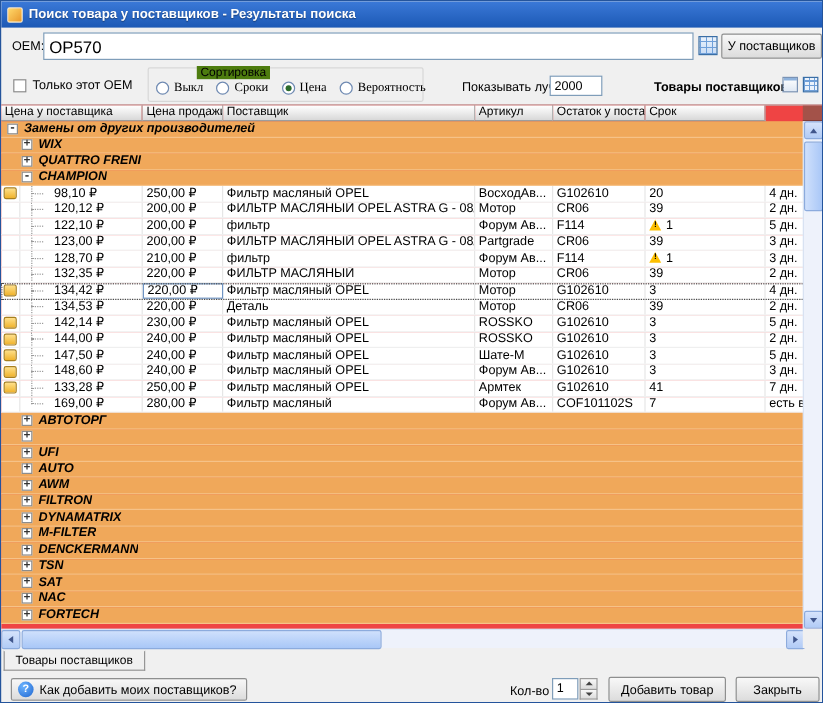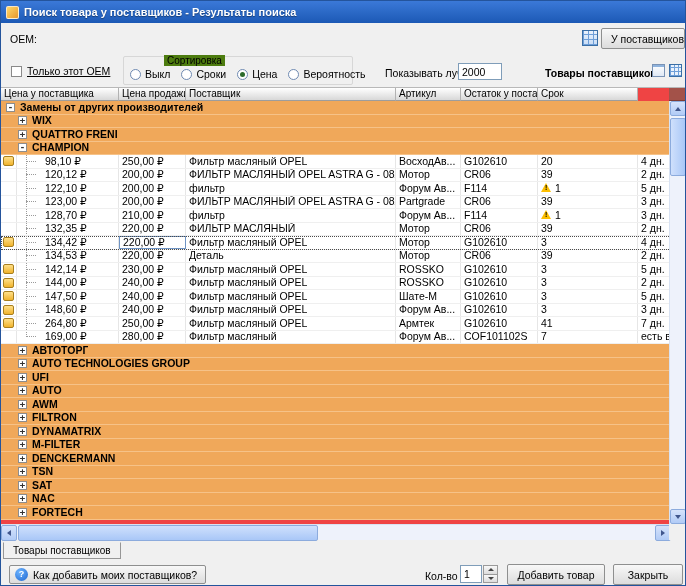--- a/index.html
+++ b/index.html
@@ -15,30 +15,30 @@
 
   
   .oem-row { position:relative; height:32px; }
   .oem-label { position:absolute; left:9px; top:10px; font-size:10.5px; color:#000; }
   .oem-input { position:absolute; left:35px; top:4px; width:542px; height:23px; border:1px solid #7f9db9; background:#fff; font-family:inherit; font-size:14px; padding:0 4px; }
   .suppliers-db-icon { position:absolute; left:581px; top:7px; width:16px; height:16px; border:1px solid #3a6ea5; background:
       repeating-linear-gradient(0deg,#6f9fd8 0 1px,transparent 1px 5px),
       repeating-linear-gradient(90deg,#6f9fd8 0 1px,transparent 1px 5px),
       linear-gradient(#eaf2fc,#c8dcf5); cursor:pointer; }
   .btn { border:1px solid #8e8f8f; border-radius:2px; background:linear-gradient(#f8f8f8,#dcdcdc); font-family:inherit; font-size:10.5px; color:#000; cursor:pointer; }
-  .suppliers-btn { position:absolute; left:600px; top:5px; width:84px; height:21px;text-align:right; }
+  .suppliers-btn { position:absolute; left:600px; top:5px; width:84px; height:21px; }
 
   
   .options-row { position:relative; height:32px; font-size:10.5px; }
-  .chk { position:absolute; left:10px; top:10px; display:flex; align-items:center; gap:5px; cursor:pointer;text-decoration:underline; }
+  .chk { position:absolute; left:10px; top:10px; display:flex; align-items:center; gap:5px; cursor:pointer; }
   .chk .box { width:11px; height:11px; border:1px solid #8a8a8a; background:#fff; flex:none; }
   .sort-group { position:absolute; left:122px; top:1px; width:230px; height:29px; border:1px solid #d7d7d7; border-radius:2px; }
   .sort-legend { position:absolute; left:8px; top:-2px; background:#4d7c0f; padding:0 3px; font-size:10px; color:#000;margin-left:32px; }
   .radios { position:absolute; left:6px; top:11px; display:flex; gap:11px; }
-  .radio { display:flex; align-items:center; gap:4px; cursor:pointer; }
+  .radio { display:flex; align-items:center; gap:4px; cursor:pointer;font-family:Liberation Serif, serif; }
   .rbtn { width:11px; height:11px; border:1px solid #6f8ab2; border-radius:50%; background:#fff; position:relative; flex:none; }
   .rbtn.ron::after { content:''; position:absolute; left:2px; top:2px; width:5px; height:5px; border-radius:50%; background:#2c6b2c; }
   .show-best-label { position:absolute; left:384px; top:12px; }
   .show-best-input { position:absolute; left:457px; top:8px; width:44px; height:17px; border:1px solid #7f9db9; background:#fff; font-family:inherit; font-size:10.5px; padding:0 3px; }
   .sup-goods { position:absolute; left:544px; top:12px; font-weight:bold; }
   .icon-export { position:absolute; left:651px; top:9px; width:13px; height:13px; background:linear-gradient(#fff,#dfe8f4); border:1px solid #7a93b5; box-shadow:inset 0 2px 0 #8fb3dd; cursor:pointer; }
   .icon-grid { position:absolute; left:668px; top:9px; width:13px; height:13px; border:1px solid #3a6ea5; background:
       repeating-linear-gradient(0deg,#6f9fd8 0 1px,transparent 1px 4px),
       repeating-linear-gradient(90deg,#6f9fd8 0 1px,transparent 1px 4px), #eaf2fc; cursor:pointer; }
 
@@ -47,21 +47,21 @@
   .grid-header { display:grid; grid-template-columns:118px 67px 210px 65px 77px 100px 1fr; width:670px; height:13px; }
   .hcell { background:linear-gradient(#ffffff,#d8d8d8); border-right:1px solid #b2b2b2; border-bottom:1px solid #9d9d9d; font-size:10px; line-height:12px; padding:0 3px; white-space:nowrap; overflow:hidden; cursor:pointer; }
   .corner-red { position:absolute; top:0; right:0; width:16px; height:13px; background:#a35249; border-bottom:1px solid #7e3c35; cursor:pointer; }
 
   .grid-rows { width:670px; }
   .row { height:13.5px; font-size:10.5px; line-height:13px; }
   .grow { display:flex; align-items:center; background:#f0a85a; border-bottom:1px solid #f6c288; font-weight:bold; cursor:pointer; }
   .grow.lvl0 { padding-left:5px; }
   .grow.lvl1 { padding-left:17px; }
   .expander { display:inline-flex; align-items:center; justify-content:center; width:9px; height:9px; background:#fff; border:1px solid #8d8d8d; font-size:9px; line-height:7px; margin-right:5px; color:#333; font-family:"DejaVu Sans Mono", monospace; flex:none; }
-  .glabel { white-space:nowrap; overflow:hidden; }
+  .glabel { white-space:nowrap; overflow:hidden;font-style:italic; }
 
   .irow { display:grid; grid-template-columns:16px 102px 67px 210px 65px 77px 100px 1fr; border-bottom:1px solid #efefef; background:#fff; cursor:default; }
   .irow.sel { outline:1px dotted #4a4a4a; outline-offset:-1px; }
   .cell { border-right:1px solid #e6e6e6; padding:0 3px; white-space:nowrap; overflow:hidden; display:flex; align-items:center; }
   .icell { padding:0 1px; justify-content:center; }
   .cart { display:inline-block; width:11px; height:10px; background:linear-gradient(#ffe08a,#f0b32c); border:1px solid #a87f1e; border-radius:2px; }
   .pricec { padding:0; }
   .branch { position:relative; display:inline-block; width:28px; height:13.5px; flex:none; }
   .branch::before { content:''; position:absolute; left:9px; top:0; height:100%; border-left:1px dotted #9a9a9a; }
   .branch::after { content:''; position:absolute; left:9px; top:6px; width:10px; border-top:1px dotted #9a9a9a; }
@@ -105,20 +105,21 @@
 
 <div class="window">
 
   <div class="titlebar">
     <span class="app-icon"></span>
     <span class="title-text">Поиск товара у поставщиков - Результаты поиска</span>
   </div>
 
   <div class="oem-row">
     <span class="oem-label">OEM:</span>
+    <input class="oem-input" value="OP570" style="">
     <span class="suppliers-db-icon"></span>
     <button class="btn suppliers-btn">У поставщиков</button>
   </div>
 
   <div class="options-row">
     <label class="chk">
       <span class="box"></span>
       <span>Только этот OEM</span>
     </label>
     <div class="sort-group">
@@ -373,21 +374,21 @@
             <span class="sv">3</span>
           </span>
           <span class="cell termc">3 дн.</span>
         </div>
         <div class="row irow">
           <span class="cell icell">
             <span class="cart"></span>
           </span>
           <span class="cell pricec">
             <span class="branch"></span>
-            <span class="pv">264,80 ₽</span>
+            <span class="pv">133,28 ₽</span>
           </span>
           <span class="cell salec">250,00 ₽</span>
           <span class="cell namec">Фильтр масляный OPEL</span>
           <span class="cell supc">Армтек</span>
           <span class="cell artc">G102610</span>
           <span class="cell stockc">
             <span class="sv">41</span>
           </span>
           <span class="cell termc">7 дн.</span>
         </div>
@@ -405,21 +406,20 @@
             <span class="sv">7</span>
           </span>
           <span class="cell termc">есть в нал...</span>
         </div>
         <div class="row grow lvl1">
           <span class="expander">+</span>
           <span class="glabel">АВТОТОРГ</span>
         </div>
         <div class="row grow lvl1">
           <span class="expander">+</span>
-          <span class="glabel">AUTO TECHNOLOGIES GROUP</span>
         </div>
         <div class="row grow lvl1">
           <span class="expander">+</span>
           <span class="glabel">UFI</span>
         </div>
         <div class="row grow lvl1">
           <span class="expander">+</span>
           <span class="glabel">AUTO</span>
         </div>
         <div class="row grow lvl1">

